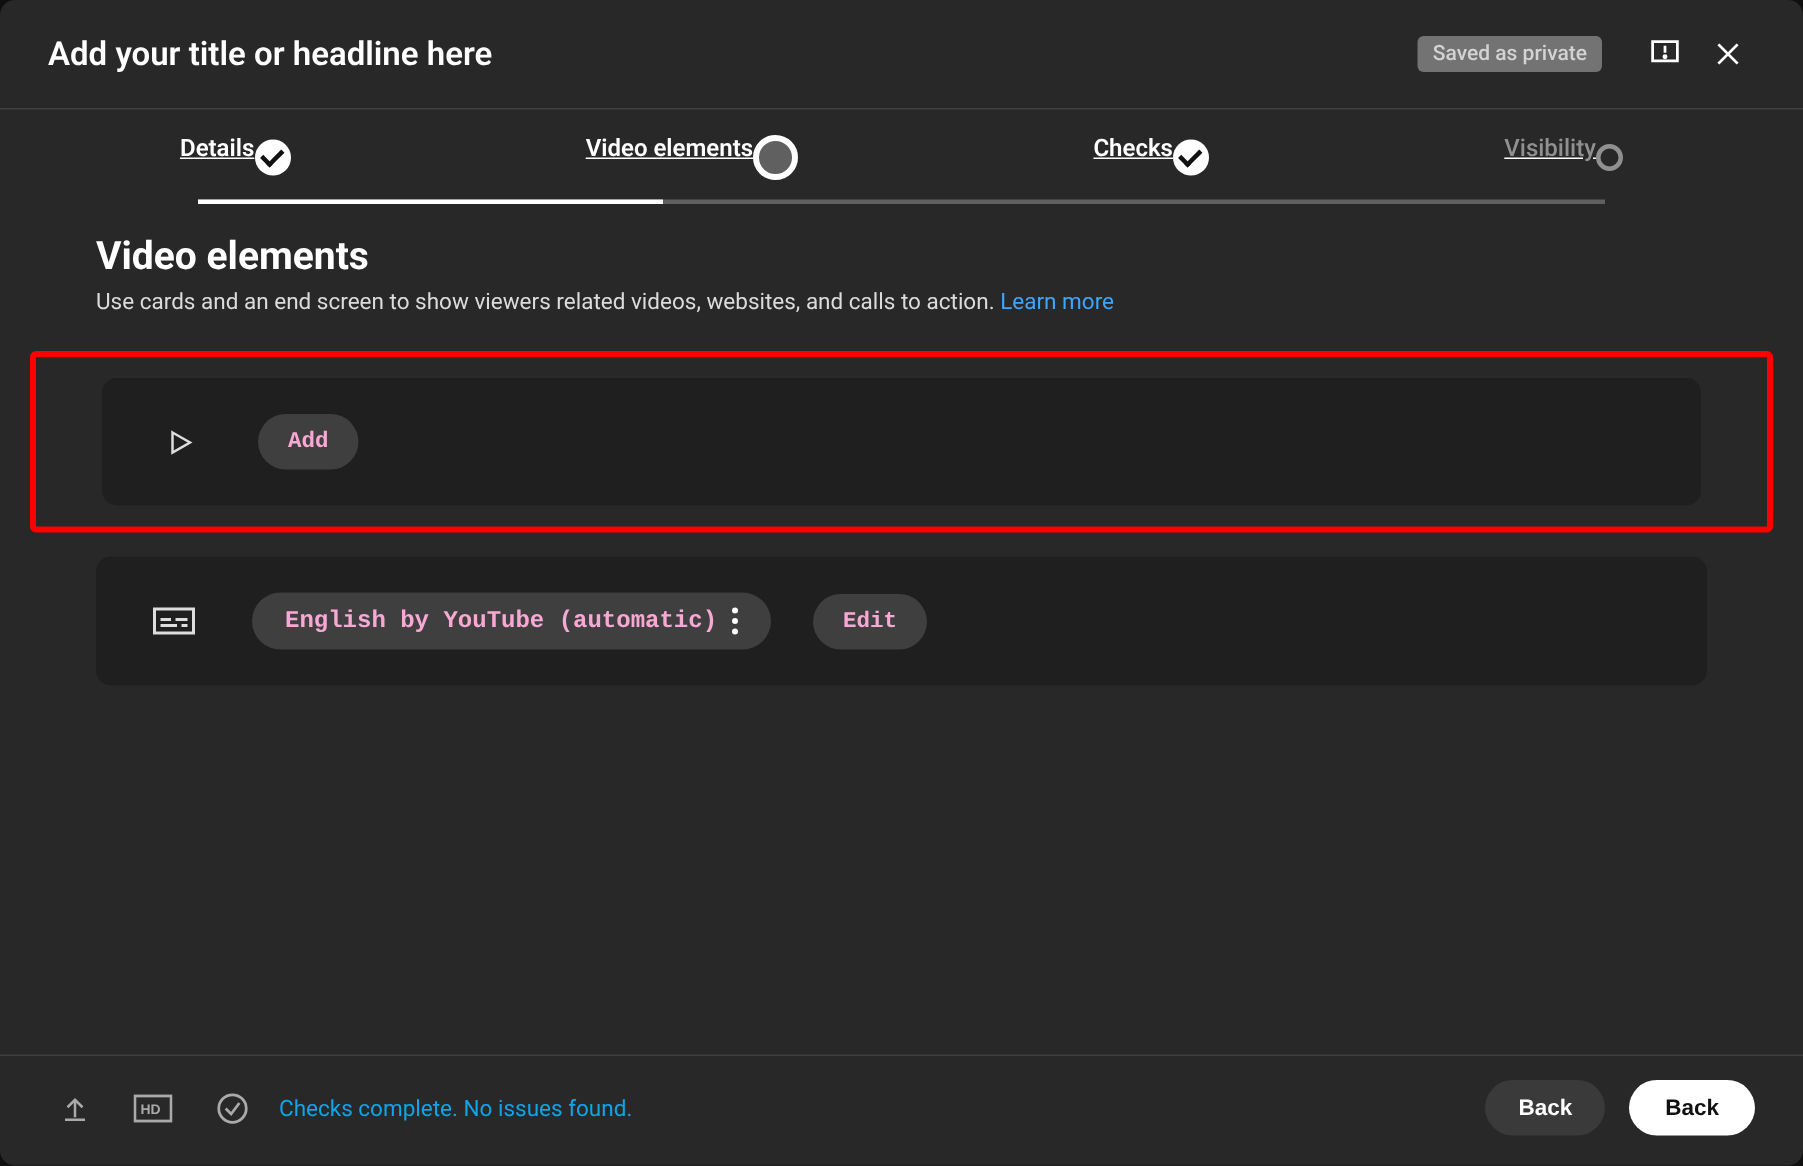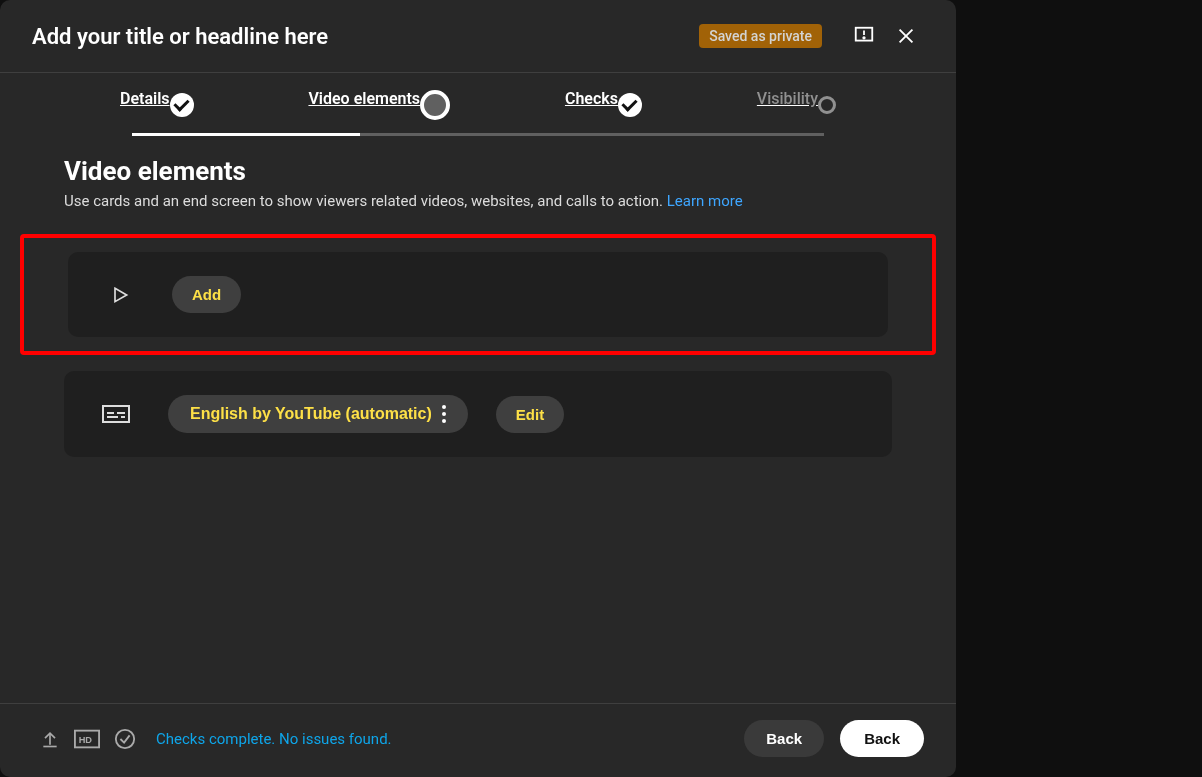--- a/index.html
+++ b/index.html
@@ -19,40 +19,40 @@
     margin: 0; padding: 0;
     width: 1202px; height: 777px;
     background: #0f0f0f;
     font-family: Roboto, Arial, Helvetica, sans-serif;
     color: var(--text);
     overflow: hidden;
   }
   .dialog {
     position: absolute;
     left: 0; top: 0;
-    width: 956px; height: 777px;
+    width: 1202px; height: 777px;
     background: var(--bg);
     border-radius: 10px;
     display: flex;
     flex-direction: column;
   }
   
   .header {
     display: flex;
     align-items: center;
     padding: 18px 32px 18px 32px;
     border-bottom: 1px solid #3f3f3f;
   }
   .title {
     font-size: 22px;
     font-weight: 600;
     flex: 1;
   }
   .saved-badge {
-    background: #a16207;
+    background: #737373;
     color: #d3d3d3;
     font-size: 14px;
     font-weight: 500;
     padding: 4px 10px;
     border-radius: 4px;
     margin-right: 18px;
   }
   .icon-btn {
     width: 36px; height: 36px;
     display: inline-flex;
@@ -157,44 +157,44 @@
   .card-icon {
     width: 48px;
     display:flex; align-items:center; justify-content:center;
     color: #ddd;
   }
   .card-text { flex: 1; }
   .card-title { font-size: 17px; font-weight: 600; margin-bottom: 8px; }
   .card-desc { font-size: 15px; color: #a6a6a6; }
   .pill-btn {
     background: var(--pill);
-    color: #fde047;
+    color: #f9a8d4;
     font-size: 15px;
     font-weight: 600;
     border: none;
     border-radius: 22px;
     padding: 10px 20px;
     cursor: pointer;
-    display:inline-flex; align-items:center; gap:10px;
+    display:inline-flex; align-items:center; gap:10px;font-family:Liberation Mono, monospace;
   }
   .pill-btn.big { padding: 10px 22px; font-size: 16px;}
   .more-vert {
     display:inline-flex; flex-direction:column; gap:3px;
   }
   .more-vert span { width:4px;height:4px;background:#fff;border-radius:50%;}
   
   .footer {
     display: flex;
     align-items: center;
     padding: 16px 32px 20px 40px;
     border-top: 1px solid #3f3f3f;
     gap: 16px;
   }
   .footer-status { color: #0ea5e9; font-size: 15px; flex: 1; margin-left: 4px;}
-  .footer-icons { display:flex; gap:14px; align-items:center; }
+  .footer-icons { display:flex; gap:29px; align-items:center; }
   .btn-back {
     background: #3a3a3a; color: #fff;
     font-size: 15px; font-weight: 600;
     border:none; border-radius: 20px;
     padding: 10px 22px; cursor:pointer;
   }
   .btn-next {
     background: #fff; color: #111;
     font-size: 15px; font-weight: 600;
     border:none; border-radius: 20px;

